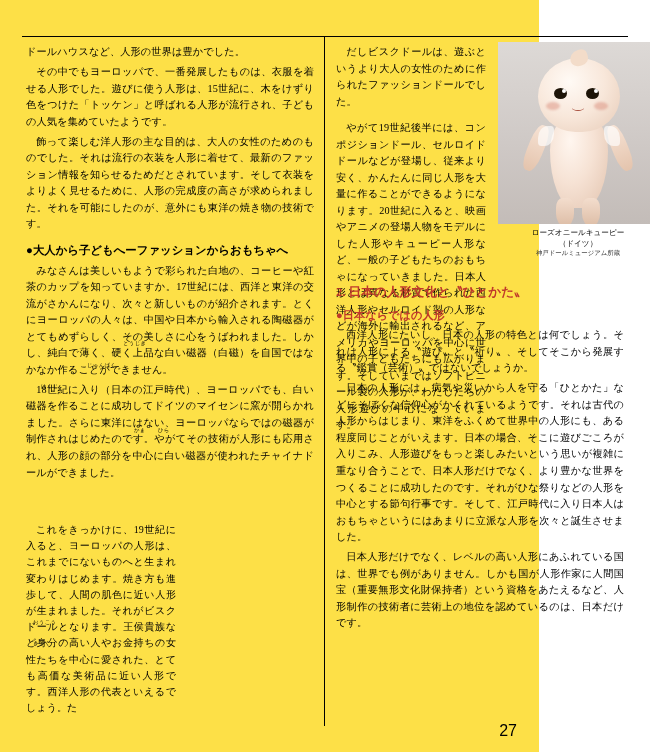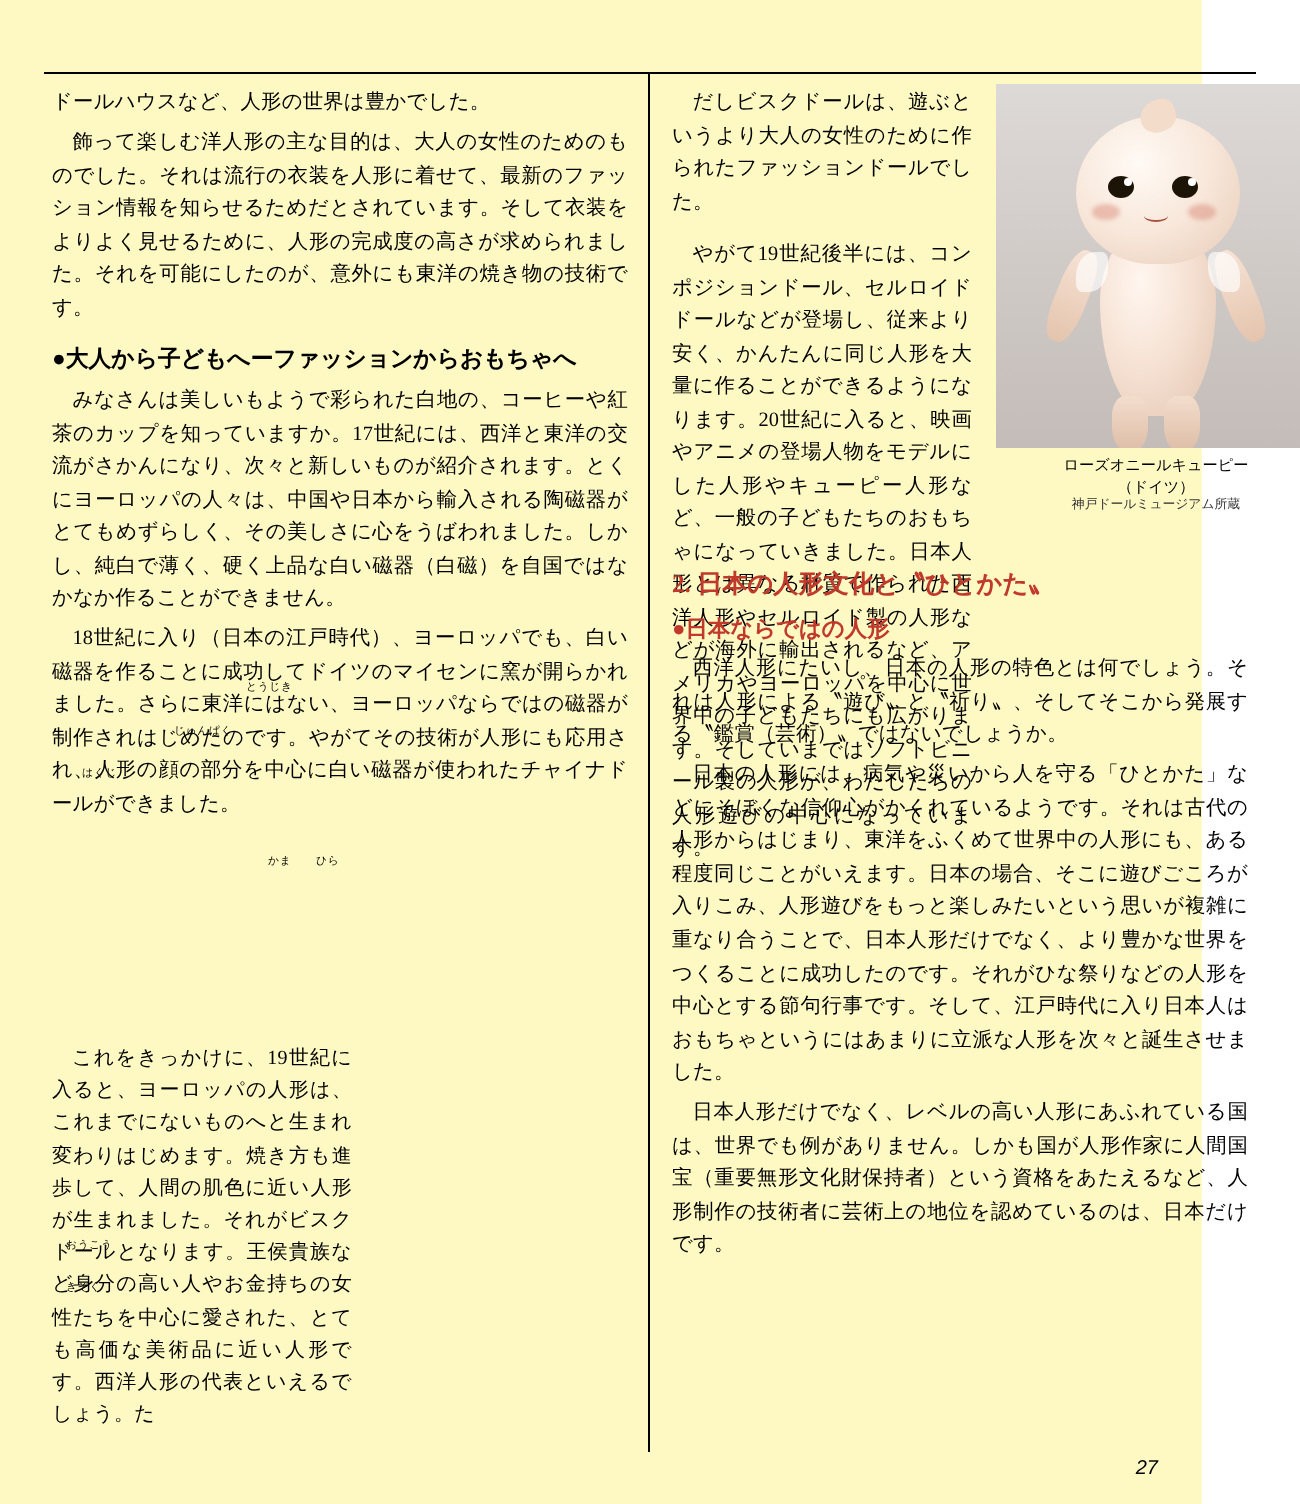--- a/index.html
+++ b/index.html
@@ -11,23 +11,23 @@
     width: 650px;
     height: 752px;
     font-family: "Liberation Serif", "DejaVu Serif", serif;
     color: #000000;
     position: relative;
     overflow: hidden;
   }
   .page {
     position: absolute;
     left: 0; top: 0;
-    width: 601px;
+    width: 539px;
     height: 752px;
-    background: #fef9c3;
+    background: #fde047;
   }
   
   .top-rule {
     position: absolute;
     left: 22px;
     top: 36px;
     width: 606px;
     height: 1px;
     background: #000;
   }
@@ -259,43 +259,43 @@
   .b-leg.l { left: 50px; top: 198px; }
   .b-leg.r { left: 70px; top: 198px; }
   .b-shoe { position:absolute; width: 16px; height: 10px; background:#2c2b2a; border-radius: 30% 30% 40% 40%; }
   .b-shoe.l { left: 46px; top: 220px; }
   .b-shoe.r { left: 68px; top: 220px; }
 
   .page-number {
     position: absolute;
     right: 22px;
     bottom: 12px;
-    font-size: 10px;
+    font-size: 16px;
     font-family: "Liberation Sans", sans-serif;
     color: #000;
-    font-style: italic;
   }
   .leftcol-tail {
     position: absolute;
     left: 26px;
     top: 522px;
     width: 150px;
   }
   .leftcol-tail p { font-size: 10px; line-height: 1.62; }
 </style>
 </head>
 <body>
 
 <div class="page">
 
   <div class="top-rule"></div>
   <div class="mid-rule"></div>
 
   <div class="col col-left">
     <p>ドールハウスなど、人形の世界は豊かでした。</p>
+    <p class="indent">その中でもヨーロッパで、一番発展したものは、衣服を着せる人形でした。遊びに使う人形は、15世紀に、木をけずり色をつけた「トッケン」と呼ばれる人形が流行され、子どもの人気を集めていたようです。</p>
     <p class="indent">飾って楽しむ洋人形の主な目的は、大人の女性のためのものでした。それは流行の衣装を人形に着せて、最新のファッション情報を知らせるためだとされています。そして衣装をよりよく見せるために、人形の完成度の高さが求められました。それを可能にしたのが、意外にも東洋の焼き物の技術です。</p>
 
     <div class="heading-bullet">●大人から子どもへーファッションからおもちゃへ</div>
 
     <p class="indent">みなさんは美しいもようで彩られた白地の、コーヒーや紅茶のカップを知っていますか。17世紀には、西洋と東洋の交流がさかんになり、次々と新しいものが紹介されます。とくにヨーロッパの人々は、中国や日本から輸入される陶磁器がとてもめずらしく、その美しさに心をうばわれました。しかし、純白で薄く、硬く上品な白い磁器（白磁）を自国ではなかなか作ることができません。</p>
     <p class="indent">18世紀に入り（日本の江戸時代）、ヨーロッパでも、白い磁器を作ることに成功してドイツのマイセンに窯が開らかれました。さらに東洋にはない、ヨーロッパならではの磁器が制作されはじめたのです。やがてその技術が人形にも応用され、人形の顔の部分を中心に白い磁器が使われたチャイナドールができました。</p>
   </div>
 
   <div class="leftcol-tail">
     <p class="indent">これをきっかけに、19世紀に入ると、ヨーロッパの人形は、これまでにないものへと生まれ変わりはじめます。焼き方も進歩して、人間の肌色に近い人形が生まれました。それがビスクドールとなります。王侯貴族など身分の高い人やお金持ちの女性たちを中心に愛された、とても高価な美術品に近い人形です。西洋人形の代表といえるでしょう。た</p>

